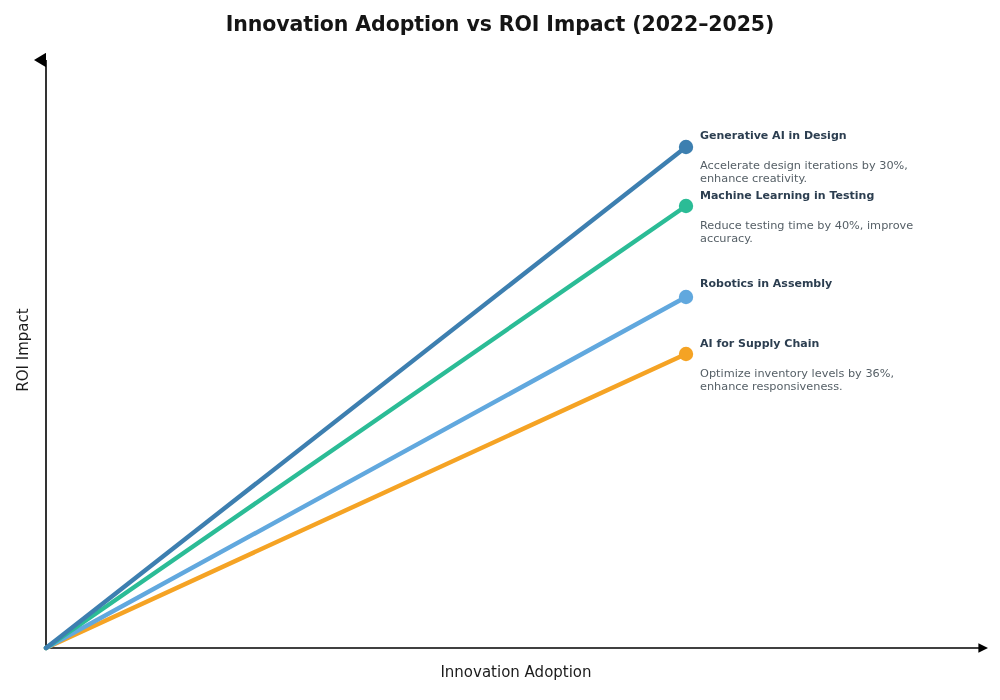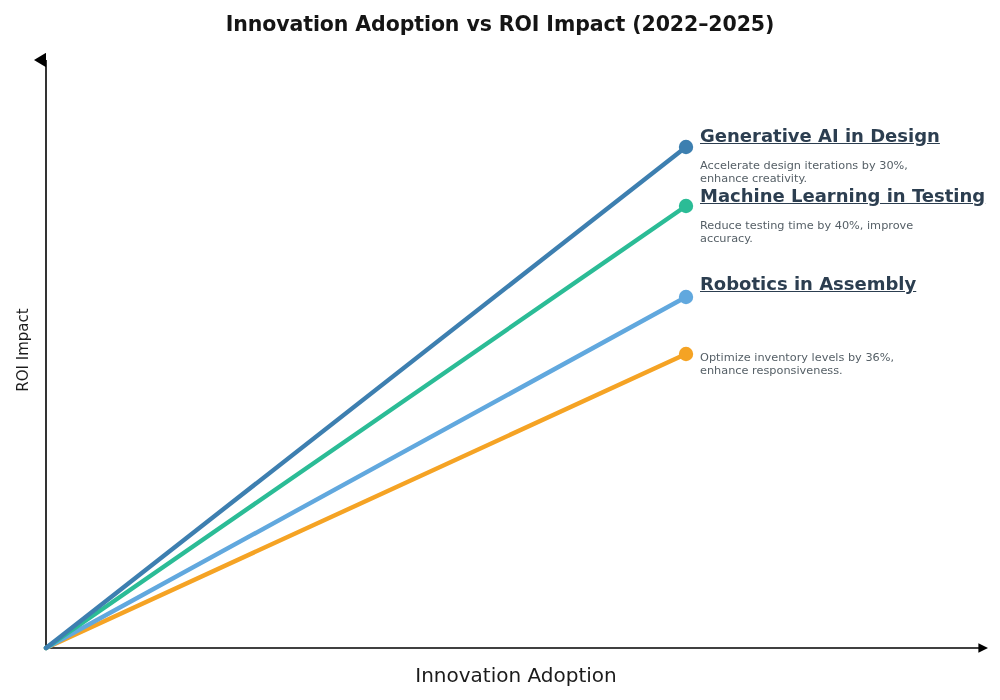--- a/index.html
+++ b/index.html
@@ -60,36 +60,35 @@
     top: 430px;
     height: 0;
     width: 0;
   }
   .axis-label-x {
     position: absolute;
     left: 326px;
     top: 663px;
     width: 380px;
     text-align: center;
-    font-size: 20px;
+    font-size: 15px;
     color: #1b1b1b;
     font-family: "DejaVu Sans", "Liberation Sans", sans-serif;
   }
   .annotation {
     position: absolute;
     width: 300px;
   }
   .annotation .ann-title {
-    font-size: 18px;
+    font-size: 11px;
     font-weight: bold;
     color: #2c3e50;
     line-height: 16px;
     white-space: nowrap;
     font-family: "DejaVu Sans", "Liberation Sans", sans-serif;
-    text-decoration: underline;
   }
   .annotation .ann-desc {
     font-size: 11.3px;
     font-weight: normal;
     color: #555f66;
     line-height: 13.4px;
     margin-top: 15px;
     width: 218px;
     font-family: "DejaVu Sans", "Liberation Sans", sans-serif;
   }
@@ -143,16 +142,17 @@
   <div class="annotation" style="left:700px; top:188px;">
     <div class="ann-title">Machine Learning in Testing</div>
     <div class="ann-desc">Reduce testing time by 40%, improve accuracy.</div>
   </div>
 
   <div class="annotation" style="left:700px; top:276px;">
     <div class="ann-title">Robotics in Assembly</div>
   </div>
 
   <div class="annotation" style="left:700px; top:336px;">
+    <div class="ann-title">AI for Supply Chain</div>
     <div class="ann-desc">Optimize inventory levels by 36%, enhance responsiveness.</div>
   </div>
 
 </div>
 
 </body></html>

